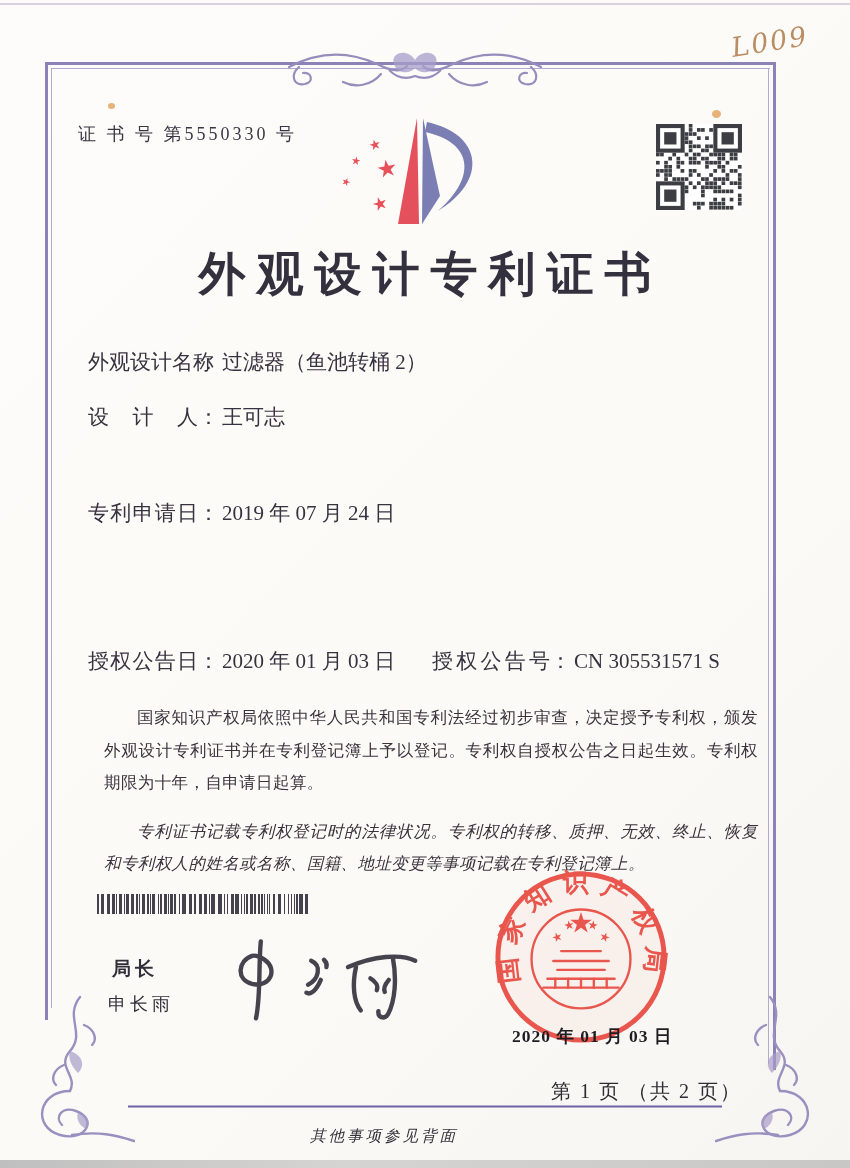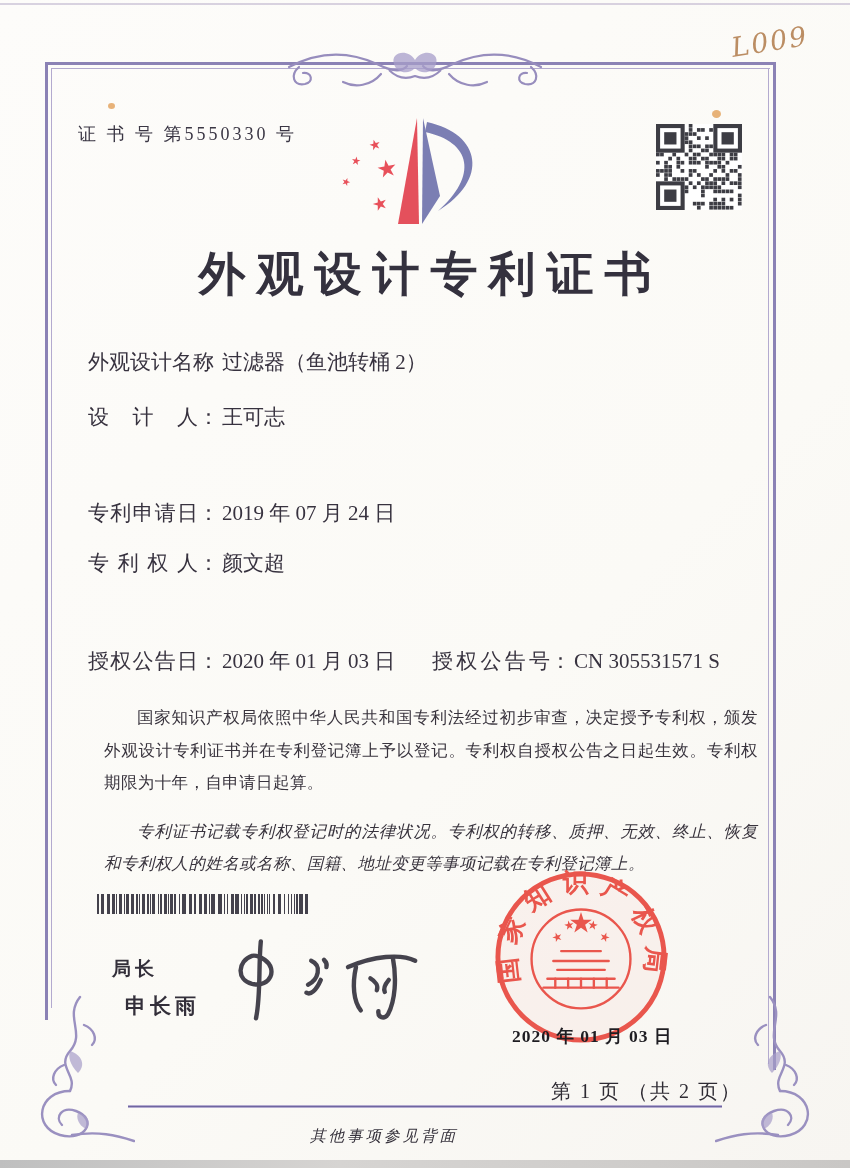--- a/index.html
+++ b/index.html
@@ -39,21 +39,21 @@
   .fval{margin-left:3px;}
   .grant-pair{position:absolute;left:344px;top:0;}
   .grant-pair .jlabel{width:118px;}
   
   .paras{top:686px;left:88px;width:686px;font-size:16.5px;line-height:32.5px;
     text-align:justify;color:#38333d;letter-spacing:.4px;}
   .paras p{margin:16px;text-indent:2em;}
   .paras p.kai{font-style:italic;}
   
   .director-title{top:956px;left:112px;font-size:19px;font-weight:600;letter-spacing:4px;}
-  .director-name{top:992px;left:125px;font-size:21px;font-weight:700;letter-spacing:4px;}
+  .director-name{top:992px;left:108px;font-size:18px;font-weight:400;letter-spacing:4px;}
   
   .seal-date{top:1024px;left:512px;font-size:17.5px;letter-spacing:1px;color:#1e1d22;font-weight:600;}
   
   .page-info{top:1078px;left:0;width:742px;text-align:right;font-size:20px;letter-spacing:2px;color:#2e2b33;}
   .back-note{top:1126px;left:0;width:768px;text-align:center;font-size:15.5px;font-style:italic;
     letter-spacing:3px;color:#36323c;}
   svg{display:block;}
 </style>
 </head>
 <body>
@@ -295,23 +295,20 @@
 
   <div class="abs row" style="top:348px;">
     <span class="jlabel">外观设计名称</span><span class="colon">：</span><span class="fval">过滤器（鱼池转桶 2）</span>
   </div>
   <div class="abs row" style="top:403px;">
     <span class="jlabel">设计人</span><span class="colon">：</span><span class="fval">王可志</span>
   </div>
   <div class="abs row" style="top:499px;">
     <span class="jlabel">专利申请日</span><span class="colon">：</span><span class="fval">2019 年 07 月 24 日</span>
   </div>
-  <div class="abs row" style="top:549px;">
-    <span class="jlabel">专利权人</span><span class="colon">：</span><span class="fval">颜文超</span>
-  </div>
   <div class="abs row" style="top:647px;">
     <span class="jlabel">授权公告日</span><span class="colon">：</span><span class="fval">2020 年 01 月 03 日</span>
     <span class="grant-pair">
       <span class="jlabel">授权公告号</span><span class="colon">：</span><span class="fval">CN 305531571 S</span>
     </span>
   </div>
 
   <div class="abs paras">
     <p>国家知识产权局依照中华人民共和国专利法经过初步审查，决定授予专利权，颁发外观设计专利证书并在专利登记簿上予以登记。专利权自授权公告之日起生效。专利权期限为十年，自申请日起算。</p>
     <p class="kai">专利证书记载专利权登记时的法律状况。专利权的转移、质押、无效、终止、恢复和专利权人的姓名或名称、国籍、地址变更等事项记载在专利登记簿上。</p>

